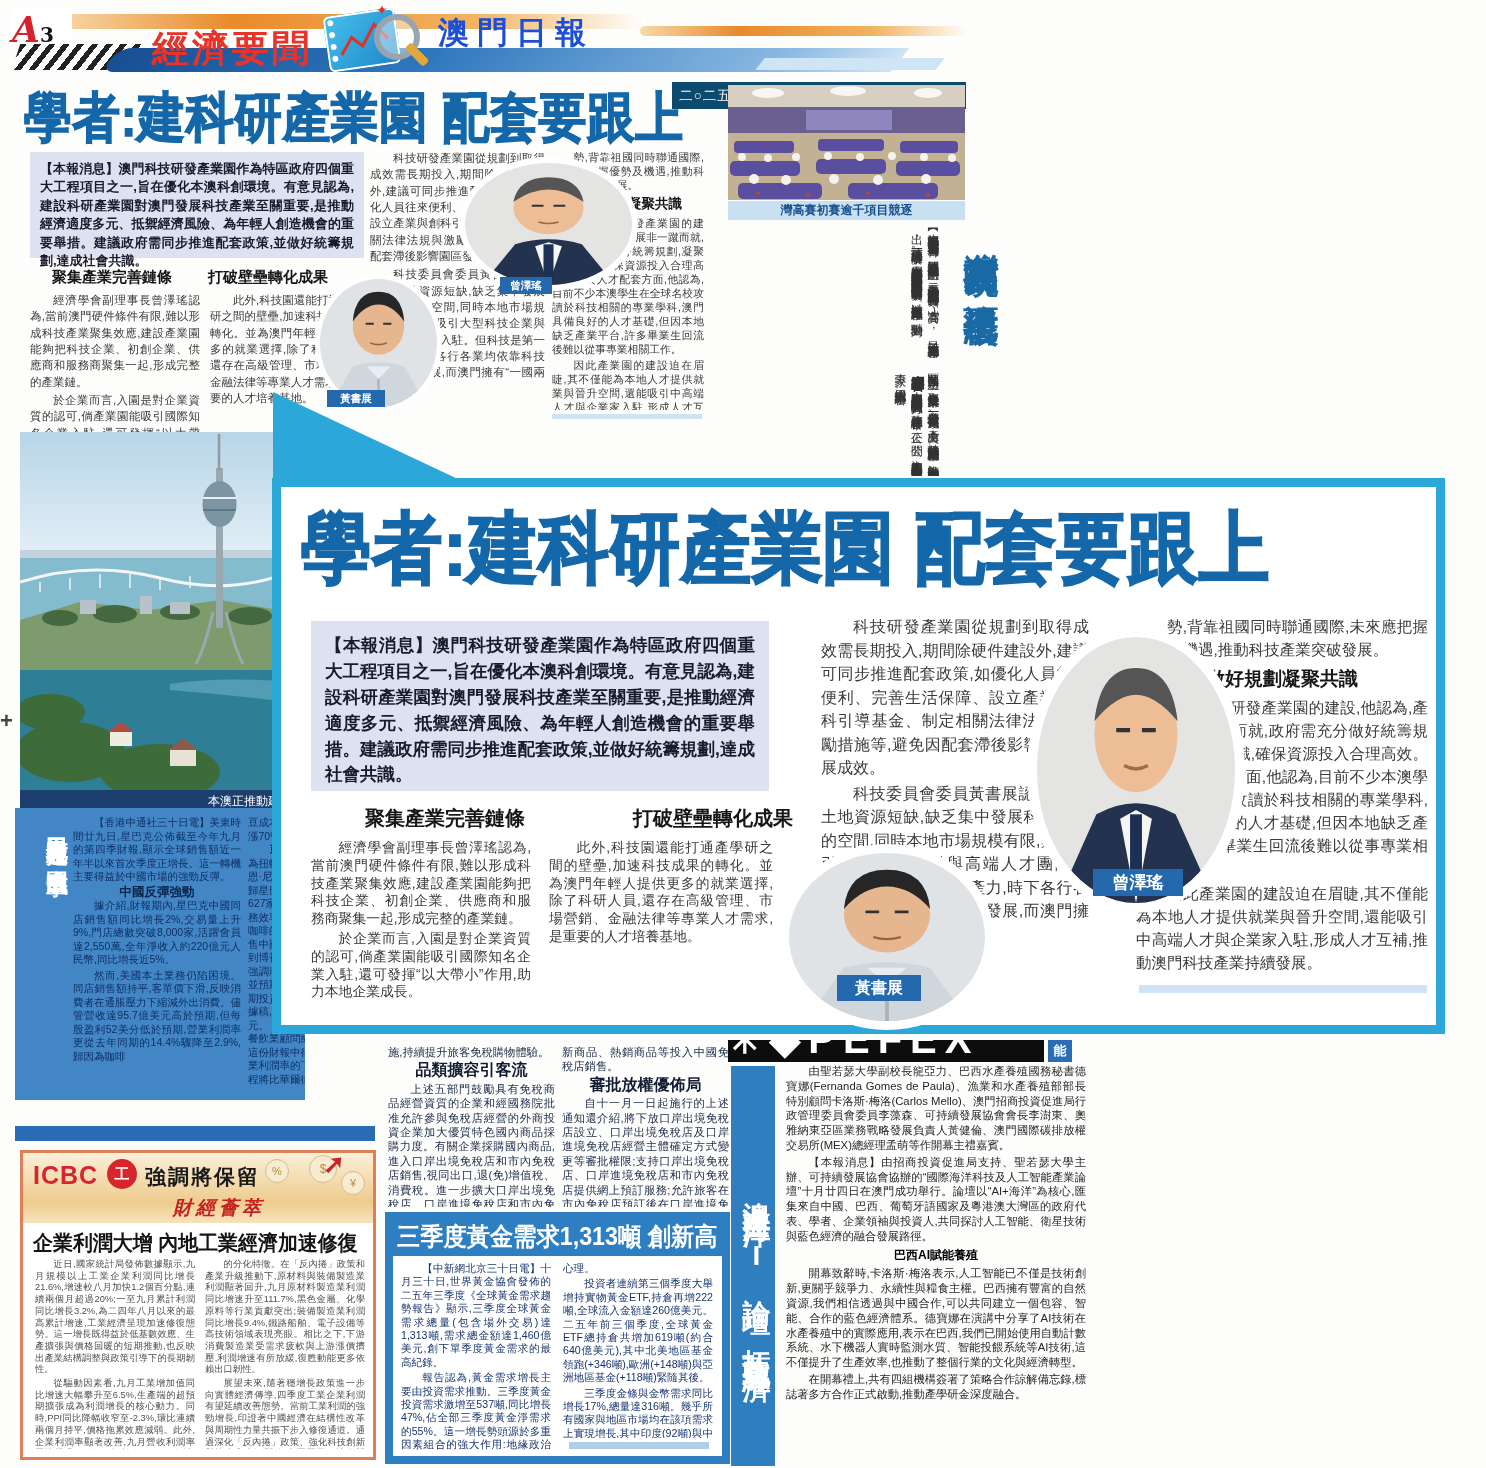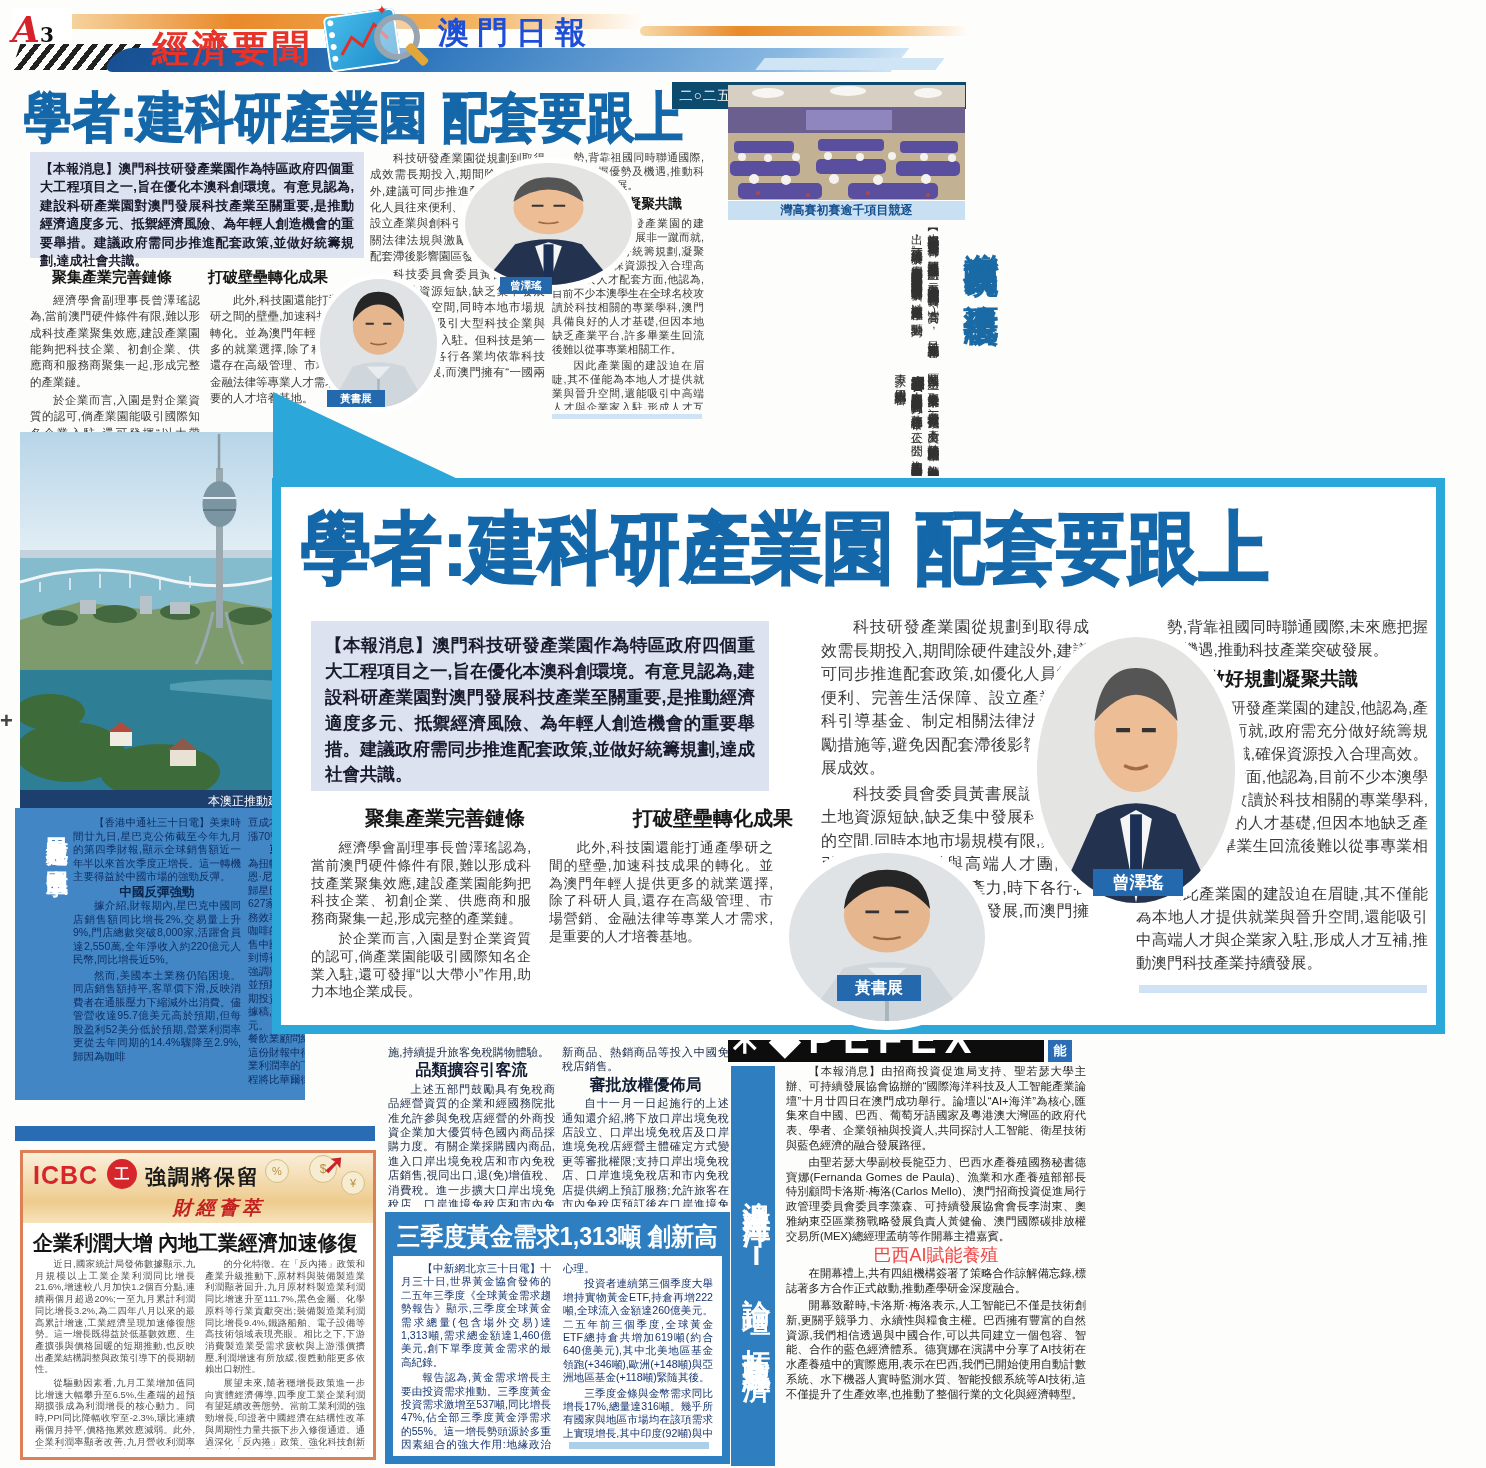--- a/index.html
+++ b/index.html
@@ -65,21 +65,21 @@
   .df-sub{font-weight:800;font-size:16px;color:#121c33;text-align:center;}
   .goldbox{background:#2e7fc2;}
   .gold-head{color:#fff;font-size:25px;font-weight:900;white-space:nowrap;transform:scaleX(.93);transform-origin:left;}
   .gold-panel{background:#fff;}
   .gold-txt{font-size:10.6px;line-height:13.4px;color:#16356e;}
   
   .blackbar{background:#0d0d0d;overflow:hidden;color:#fff;font-weight:900;}
   .oc-badge{background:#2a6db5;color:#fff;font-size:13px;text-align:center;line-height:27px;font-weight:bold;}
   .oc-vhead{background:#2e7ec0;color:#fff;font-size:28px;font-weight:900;letter-spacing:6px;text-align:center;}
   .oc-txt{font-size:11.3px;line-height:14.8px;color:#262626;}
-  .oc-sub{font-weight:400;font-size:18px;color:#ef4444;text-align:center;margin:4px 0;}
+  .oc-sub{font-weight:700;font-size:12px;color:#000000;text-align:center;margin:4px 0;}
   
   .callout{border:9px solid #2ba7da;background:#fff;z-index:20;}
   .co-txt{color:#3a3a3a;}
   .regmark{color:#444;font-size:22px;font-weight:bold;}
 </style>
 </head>
 <body>
 
 <div id="page">
 
@@ -360,25 +360,25 @@
       <div class="abs" style="left:176px;top:186px;width:140px;height:7px;background:#aecfe8;"></div>
     </div>
   </div>
 
   <div class="abs blackbar" style="left:728px;top:1040px;width:316px;height:22px;">
     <div style="font-size:40px;margin-top:-24px;letter-spacing:8px;">✳◆PEFEX</div>
   </div>
   <div class="abs oc-badge" style="left:1048px;top:1040px;width:24px;height:22px;line-height:22px;">能</div>
   <div class="abs vtext oc-vhead" style="left:731px;top:1066px;width:44px;height:400px;overflow:hidden;padding-top:2px;box-sizing:border-box;">澳辦海洋AI論壇 拓藍色經濟</div>
   <div class="abs oc-txt jt" style="left:786px;top:1064px;width:300px;height:402px;overflow:hidden;">
+    <p>由聖若瑟大學副校長龍亞力、巴西水產養殖國務秘書德寶娜(Fernanda Gomes de Paula)、漁業和水產養殖部部長特別顧問卡洛斯·梅洛(Carlos Mello)、澳門招商投資促進局行政管理委員會委員李藻森、可持續發展協會會長李澍東、奧雅納東亞區業務戰略發展負責人黃健倫、澳門國際碳排放權交易所(MEX)總經理孟萌等作開幕主禮嘉賓。</p>
     <p>【本報消息】由招商投資促進局支持、聖若瑟大學主辦、可持續發展協會協辦的“國際海洋科技及人工智能產業論壇”十月廿四日在澳門成功舉行。論壇以“AI+海洋”為核心,匯集來自中國、巴西、葡萄牙語國家及粵港澳大灣區的政府代表、學者、企業領袖與投資人,共同探討人工智能、衛星技術與藍色經濟的融合發展路徑。</p>
-    <p>由聖若瑟大學副校長龍亞力、巴西水產養殖國務秘書德寶娜(Fernanda Gomes de Paula)、漁業和水產養殖部部長特別顧問卡洛斯·梅洛(Carlos Mello)、澳門招商投資促進局行政管理委員會委員李藻森、可持續發展協會會長李澍東、奧雅納東亞區業務戰略發展負責人黃健倫、澳門國際碳排放權交易所(MEX)總經理孟萌等作開幕主禮嘉賓。</p>
     <div class="oc-sub">巴西AI賦能養殖</div>
+    <p>開幕致辭時,卡洛斯·梅洛表示,人工智能已不僅是技術創新,更關乎競爭力、永續性與糧食主權。巴西擁有豐富的自然資源,我們相信透過與中國合作,可以共同建立一個包容、智能、合作的藍色經濟體系。德寶娜在演講中分享了AI技術在水產養殖中的實際應用,表示在巴西,我們已開始使用自動計數系統、水下機器人實時監測水質、智能投餵系統等AI技術,這不僅提升了生產效率,也推動了整個行業的文化與經濟轉型。</p>
     <p>在開幕禮上,共有四組機構簽署了策略合作諒解備忘錄,標誌著多方合作正式啟動,推動產學研金深度融合。</p>
-    <p>開幕致辭時,卡洛斯·梅洛表示,人工智能已不僅是技術創新,更關乎競爭力、永續性與糧食主權。巴西擁有豐富的自然資源,我們相信透過與中國合作,可以共同建立一個包容、智能、合作的藍色經濟體系。德寶娜在演講中分享了AI技術在水產養殖中的實際應用,表示在巴西,我們已開始使用自動計數系統、水下機器人實時監測水質、智能投餵系統等AI技術,這不僅提升了生產效率,也推動了整個行業的文化與經濟轉型。</p>
   </div>
 
   <svg class="abs" style="left:255px;top:388px;z-index:19;" width="210" height="96" viewBox="0 0 210 96">
     <polygon points="18,4 205,92 18,92" fill="#2ba7da"></polygon>
   </svg>
 
   <div class="abs callout" style="left:272px;top:478px;width:1155px;height:538px;">
     <div class="abs callout-head" style="left:20px;top:10px;">學者:建科研產業園 配套要跟上</div>
 
     <div class="abs introbox jt" style="left:30px;top:134px;width:430px;height:146px;padding:12px 14px;font-size:17.5px;line-height:1.48;">【本報消息】澳門科技研發產業園作為特區政府四個重大工程項目之一,旨在優化本澳科創環境。有意見認為,建設科研產業園對澳門發展科技產業至關重要,是推動經濟適度多元、抵禦經濟風險、為年輕人創造機會的重要舉措。建議政府需同步推進配套政策,並做好統籌規劃,達成社會共識。</div>

